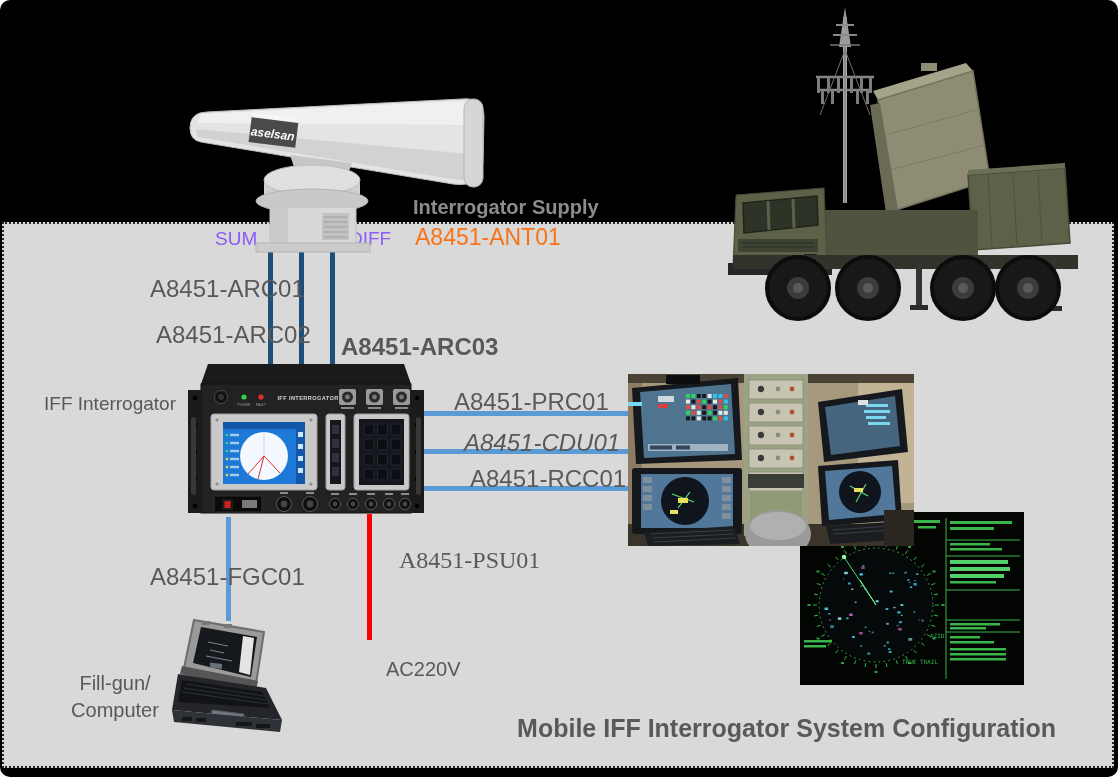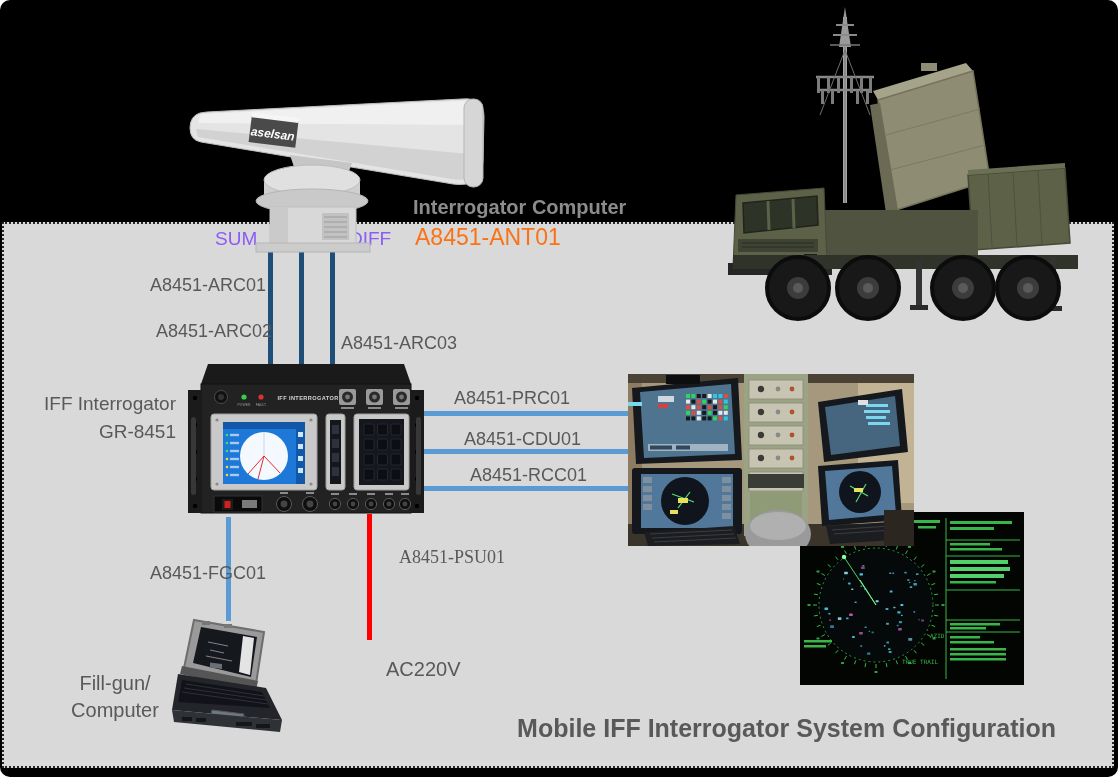--- a/index.html
+++ b/index.html
@@ -5,21 +5,21 @@
   html,body{margin:0;padding:0;background:#ffffff;}
   #canvas{
     position:relative;width:1118px;height:777px;background:#000;
     border-radius:10px;overflow:hidden;
     font-family:"Liberation Sans",sans-serif;
   }
   .gray-panel{
     position:absolute;left:2px;top:222px;width:1108px;height:542px;
     background:#D9D9D9;border:2px dotted #262626;
   }
-  .lbl{position:absolute;color:#595959;font-size:18px;white-space:nowrap;}
+  .lbl{position:absolute;color:#595959;font-size:24px;white-space:nowrap;}
   .lbl-dark{color:#8b5cf6;font-size:19px;}
   .cable{position:absolute;}
   .v-navy{width:5px;background:#1F4E79;}
   .h-blue{height:5px;background:#5B9BD5;}
   .v-blue{width:5px;background:#5B9BD5;}
   .v-red{width:5px;background:#FF0000;}
   .img{position:absolute;}
   #antenna-name{left:413px;top:196px;font-size:20px;font-weight:600;color:#8C8C8C;}
   #antenna-code{left:415px;top:224px;font-size:23px;color:#f97316;}
   #rack-name{left:30px;top:390px;width:146px;text-align:right;font-size:19px;line-height:28px;color:#595959;}
@@ -639,34 +639,33 @@
           <rect x="16" y="99" width="10" height="4"></rect>
           <rect x="30" y="100" width="10" height="4"></rect>
           <rect x="70" y="104" width="16" height="4"></rect>
           <rect x="90" y="106" width="14" height="4"></rect>
         </g>
     </g>
   </svg>
 
   <div class="lbl lbl-dark" style="left:215px;top:228px;">SUM</div>
   <div class="lbl lbl-dark" style="left:349px;top:228px;">DIFF</div>
-  <div class="lbl" id="antenna-name">Interrogator Computer</div>
+  <div class="lbl" id="antenna-name">Interrogator Supply</div>
   <div class="lbl" id="antenna-code">A8451-ANT01</div>
 
   <div class="lbl" style="left:150px;top:275px;">A8451-ARC01</div>
   <div class="lbl" style="left:156px;top:321px;">A8451-ARC02</div>
-  <div class="lbl" style="left:341px;top:333px;">A8451-ARC03</div>
+  <div class="lbl" style="left:341px;top:333px;font-weight:bold;">A8451-ARC03</div>
 
   <div class="lbl" id="rack-name">
     <span style="display:block;">IFF Interrogator</span>
-    <span style="display:block;">GR-8451</span>
   </div>
 
   <div class="lbl" style="left:454px;top:388px;">A8451-PRC01</div>
-  <div class="lbl" style="left:464px;top:429px;">A8451-CDU01</div>
+  <div class="lbl" style="left:464px;top:429px;font-style:italic;">A8451-CDU01</div>
   <div class="lbl" style="left:470px;top:465px;">A8451-RCC01</div>
 
   <div class="lbl" style="left:102px;top:563px;margin-left:48px;">A8451-FGC01</div>
   <div class="lbl" style="left:399px;top:547px;font-family:Liberation Serif, serif;">A8451-PSU01</div>
 
   <div class="lbl" id="psu-volt">AC220V</div>
 
   <div class="lbl" id="fill-gun-label">
     <span style="display:block;">Fill-gun/</span>
     <span style="display:block;">Computer</span>

